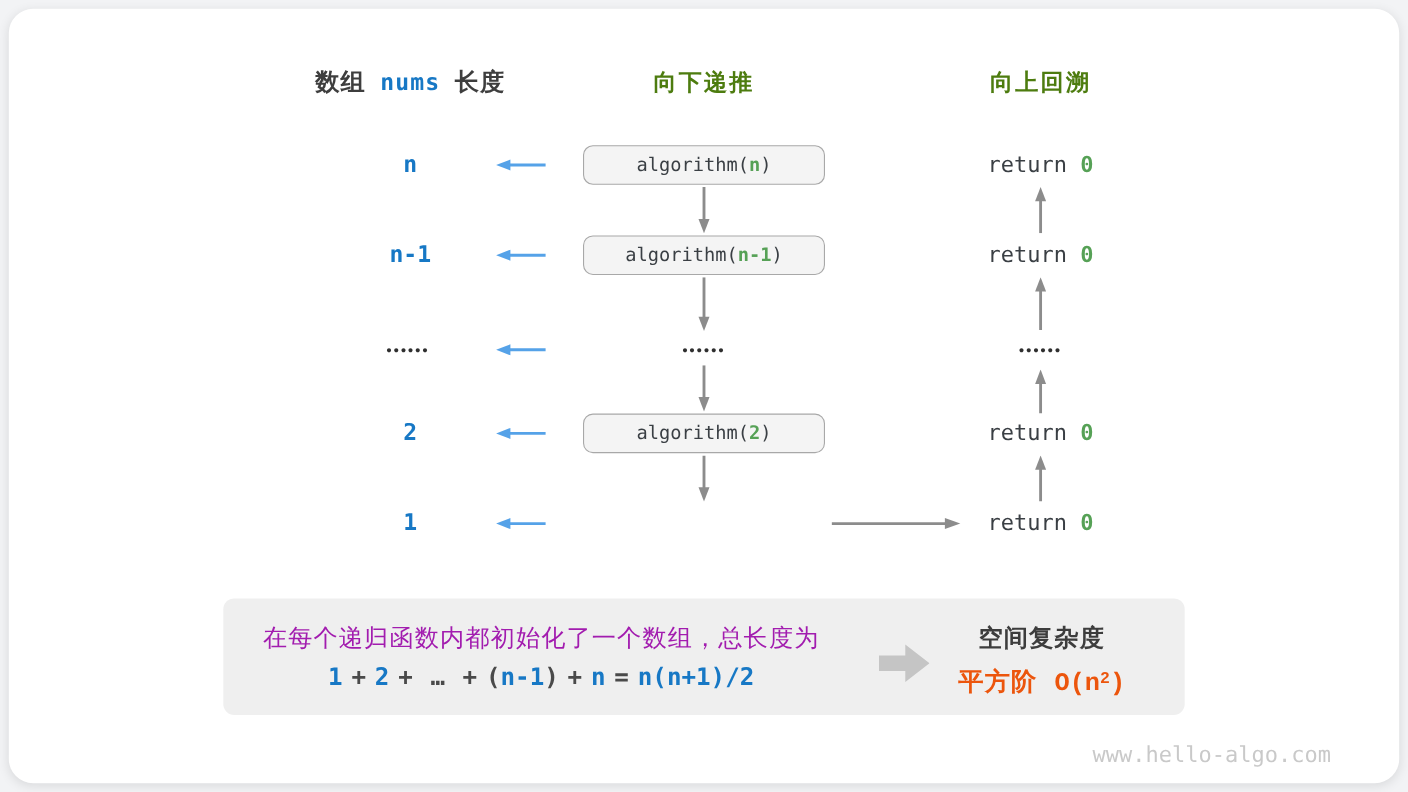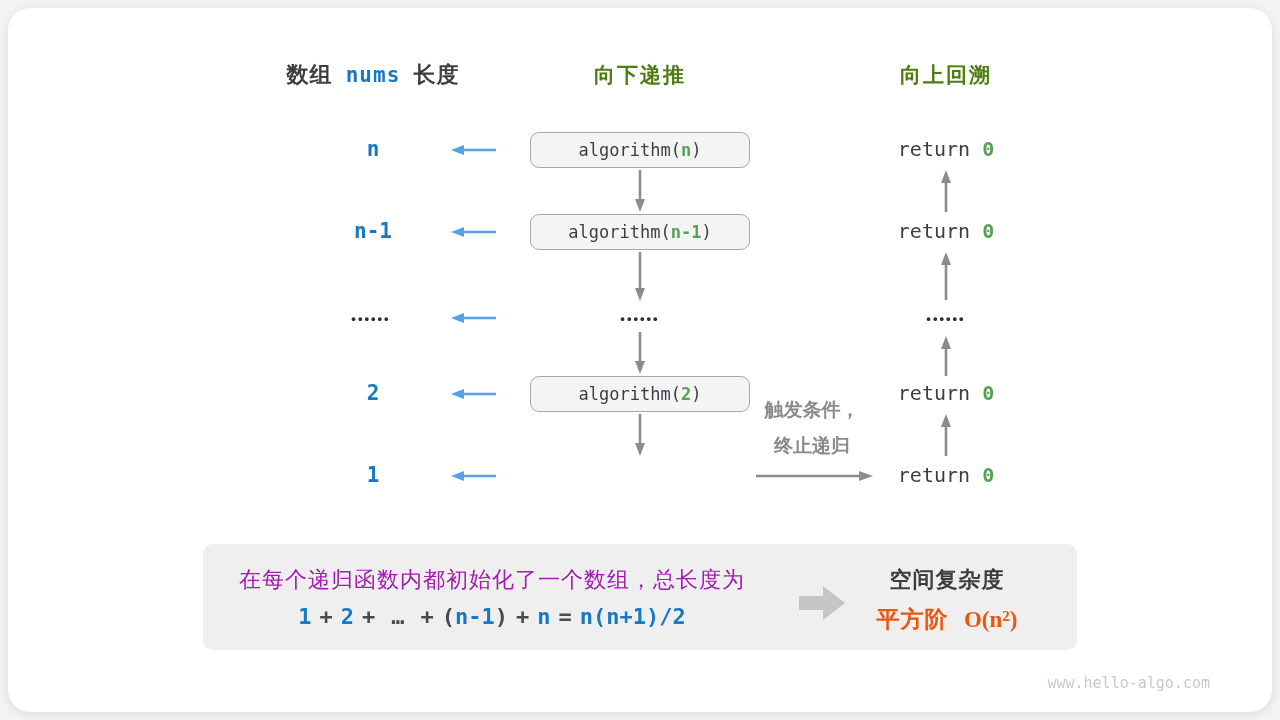--- a/index.html
+++ b/index.html
@@ -60,26 +60,26 @@
     position:absolute; left:203px; top:544px; width:874px; height:106px;
     background:#efefef; border-radius:10px;
   }
   .sum-desc { font-size:22px; color:#a21caf; font-weight:400; letter-spacing:1px; }
   .formula { font-family:"DejaVu Sans Mono","Liberation Mono",monospace; font-size:22px; font-weight:bold; }
   .fblue { color:#1778c5; }
   .fop { color:#4a4a4a; margin:0 8px; }
   .fdark { color:#4a4a4a; }
   .res-title { font-size:22px; font-weight:bold; color:#3d3d3d; letter-spacing:1px; }
   .res-value { font-size:23px; font-weight:bold; color:#ec550c; letter-spacing:1px; }
-  .res-o { font-family:Liberation Serif, serif; letter-spacing:0; }
+  .res-o { font-family:Liberation Mono, monospace; letter-spacing:0; }
   .res-o sup { font-size:0.65em; vertical-align:6px; }
 
   .watermark {
     font-family:"DejaVu Sans Mono","Liberation Mono",monospace;
-    font-size:15px; color:#c9c9c9;
+    font-size:20px; color:#c9c9c9;
   }
 </style>
 </head>
 <body>
 
 <div class="canvas">
   <div class="card"></div>
 
   <div class="abs cx hdr" style="left:373px; top:60px;">
     <span>数组</span>
@@ -164,24 +164,20 @@
     </svg>
   <svg class="abs" style="left:939px; top:414px;" width="14" height="42">
       <line class="stroke-gray" x1="7" y1="42" x2="7" y2="11" stroke-width="2.6"></line>
       <polygon class="fill-gray" points="7,0 2,13 12,13"></polygon>
     </svg>
 
   <svg class="abs" style="left:756px; top:469px;" width="118" height="14">
       <line class="stroke-gray" x1="0" y1="7" x2="105" y2="7" stroke-width="2.6"></line>
       <polygon class="fill-gray" points="117,7 103,2 103,12"></polygon>
     </svg>
-  <div class="abs cx annot" style="left:812px; top:392px;">
-    <div>触发条件，</div>
-    <div>终止递归</div>
-  </div>
 
   <div class="summary-box"></div>
   <div class="abs cx sum-desc" style="left:492px; top:565px;">在每个递归函数内都初始化了一个数组，总长度为</div>
   <div class="abs cx formula" style="left:492px; top:604px;">
     <span class="fblue">1</span><span class="fop">+</span><span class="fblue">2</span><span class="fop">+</span><span class="fop">…</span><span class="fop">+</span><span class="fdark">(</span><span class="fblue">n-1</span><span class="fdark">)</span><span class="fop">+</span><span class="fblue">n</span><span class="fop">=</span><span class="fblue">n(n+1)/2</span>
   </div>
   <svg class="abs" style="left:799px; top:583px;" width="46" height="40">
     <polygon fill="#c5c5c5" points="0,13 24,13 24,3 46,20 24,37 24,27 0,27"></polygon>
   </svg>
   <div class="abs cx res-title" style="left:947px; top:565px;">空间复杂度</div>

